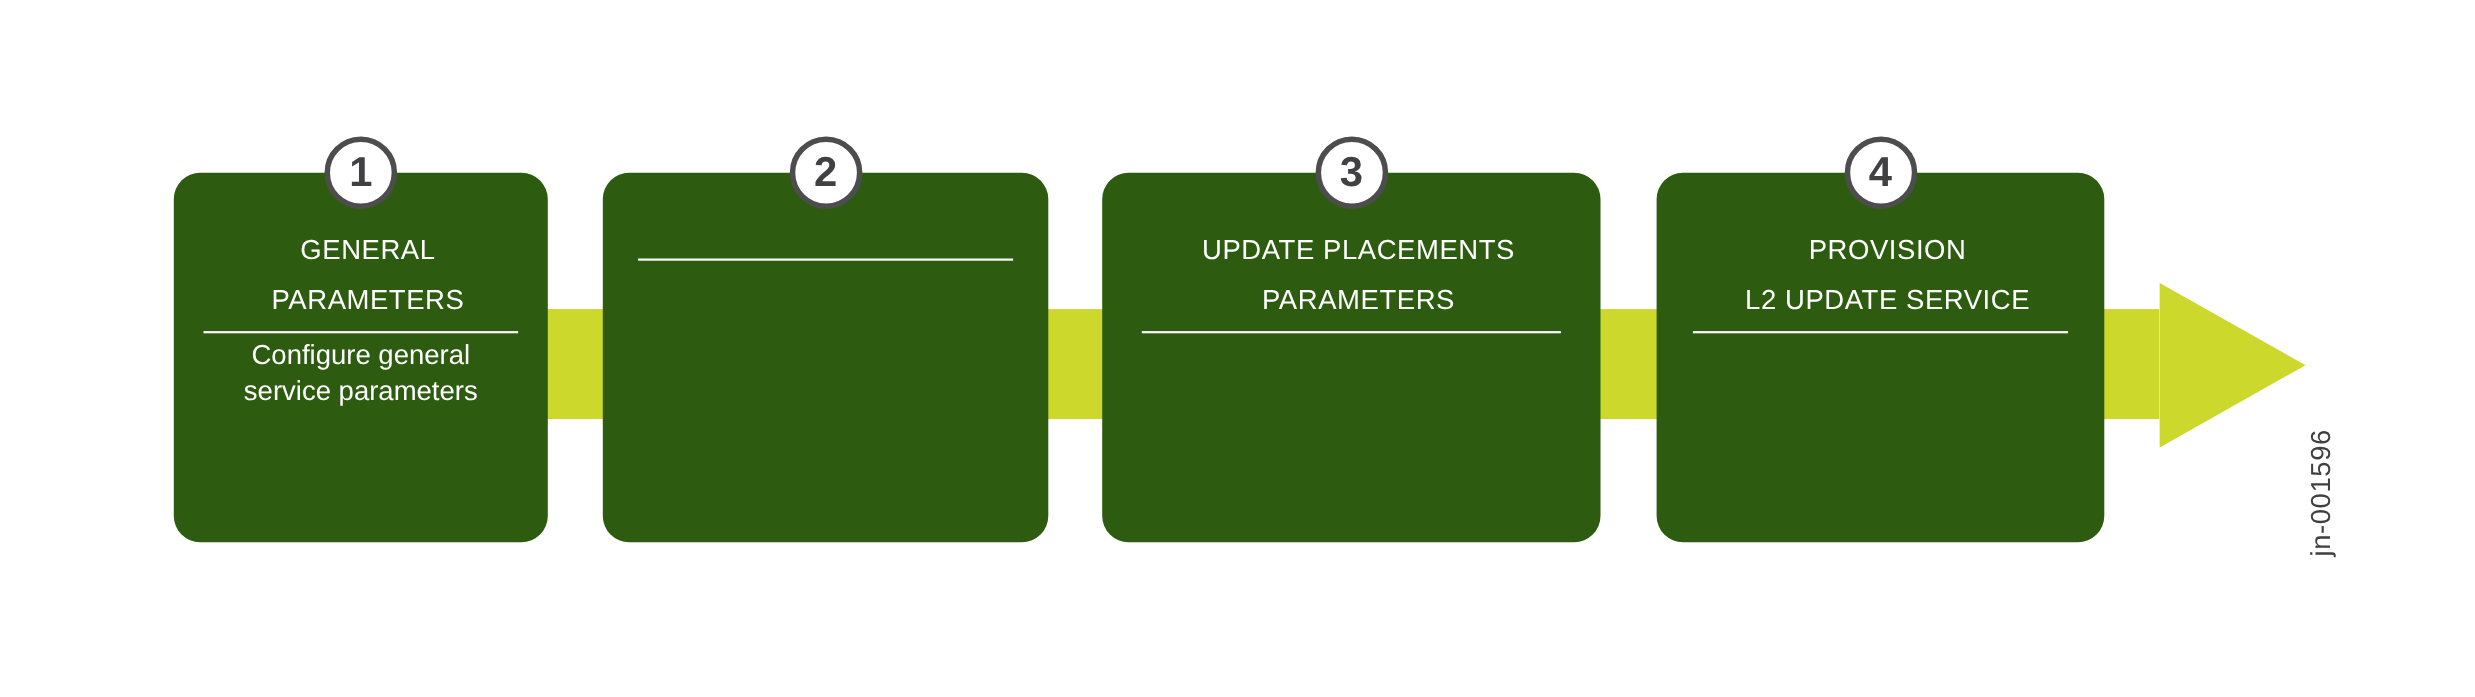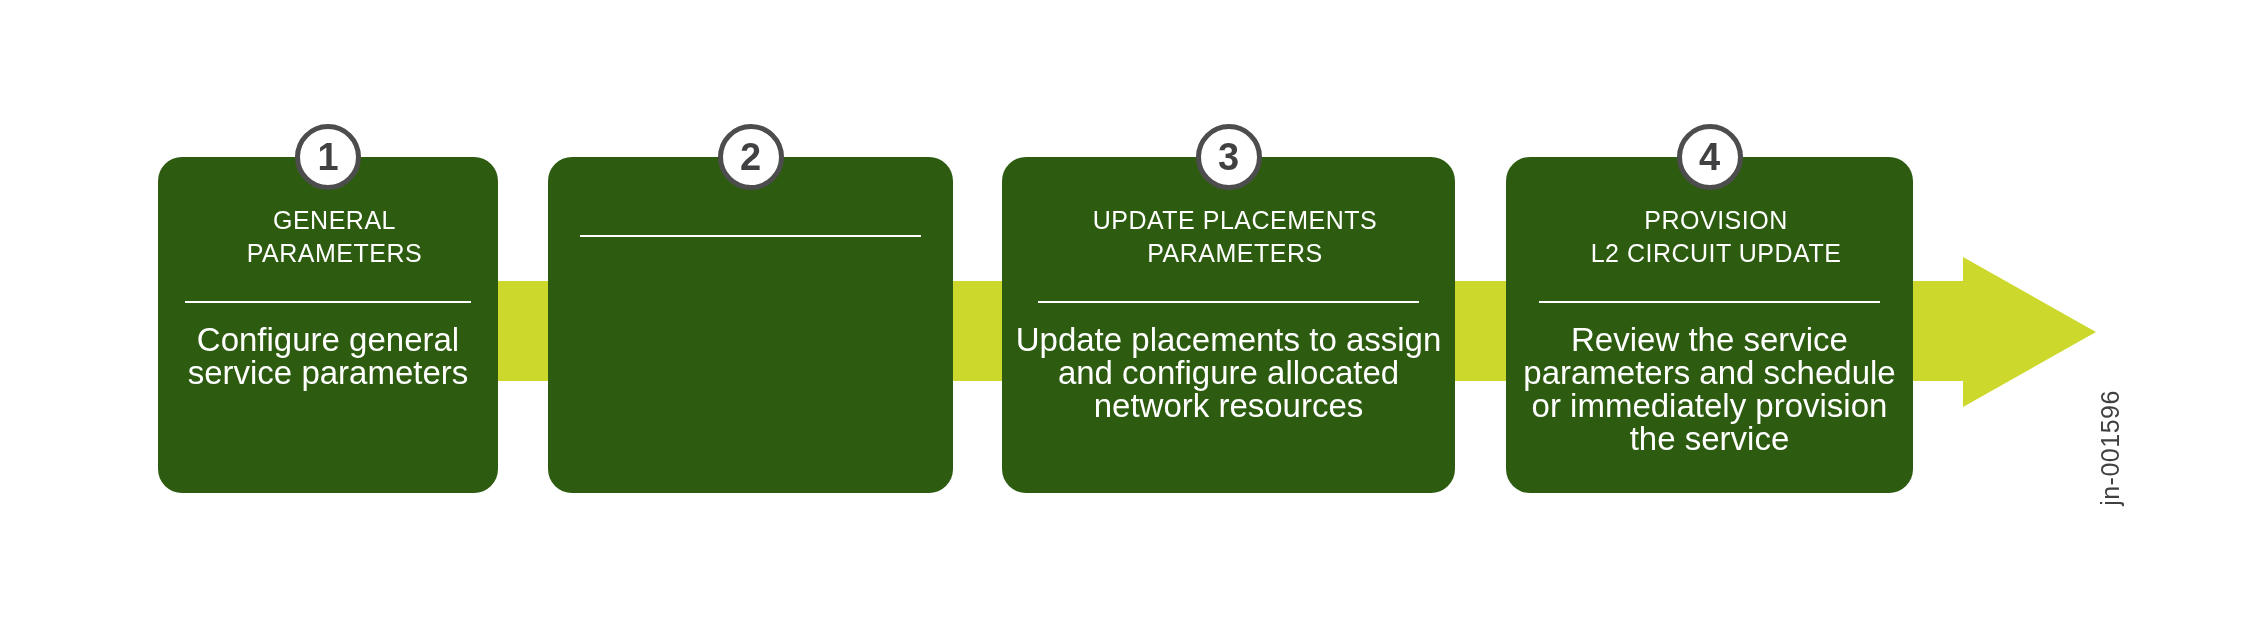--- a/index.html
+++ b/index.html
@@ -55,40 +55,40 @@
     width:66px;height:66px;
     background:#ffffff;
     border:5px solid var(--badge-border,#4d4d4d);
     border-radius:50%;
     display:flex;align-items:center;justify-content:center;
     font-size:38px;font-weight:700;
     color:var(--badge-text,#414042);
   }
   .step-title{
     font-size:25px;
-    line-height:33px;
+    line-height:46px;
     letter-spacing:0.5px;
     white-space:pre-line;
     height:66px;
     display:flex;flex-direction:column;justify-content:flex-start;
     align-items:center;
     padding-left:13px;
   }
   .step-divider{
     width:84%;
     height:2px;
     background:#ffffff;
     margin:31px auto 0 auto;
     border:none;
   }
   .step-desc{
-    font-size:33px;
+    font-size:25px;
     line-height:33px;
     white-space:pre-line;
-    margin-top:20px;
+    margin-top:4px;
     text-align:center;
   }
   
   .figure-id{
     position:absolute;
     left:2040px;top:435px;
     width:140px;height:26px;
     line-height:26px;
     text-align:center;
     transform:rotate(-90deg);
@@ -123,33 +123,26 @@
     <div class="step-divider"></div>
   </div>
 
   <div class="step-box s3">
     <div class="step-badge">
       <span>3</span>
     </div>
     <div class="step-title">UPDATE PLACEMENTS
 PARAMETERS</div>
     <div class="step-divider"></div>
-    <div class="step-desc">Update placements to assign
-and configure allocated
-network resources</div>
   </div>
 
   <div class="step-box s4">
     <div class="step-badge">
       <span>4</span>
     </div>
     <div class="step-title">PROVISION
-L2 CIRCUIT UPDATE</div>
+L2 UPDATE SERVICE</div>
     <div class="step-divider"></div>
-    <div class="step-desc">Review the service
-parameters and schedule
-or immediately provision
-the service</div>
   </div>
 
   <div class="figure-id">jn-001596</div>
 
 </div>
 
 </body></html>

